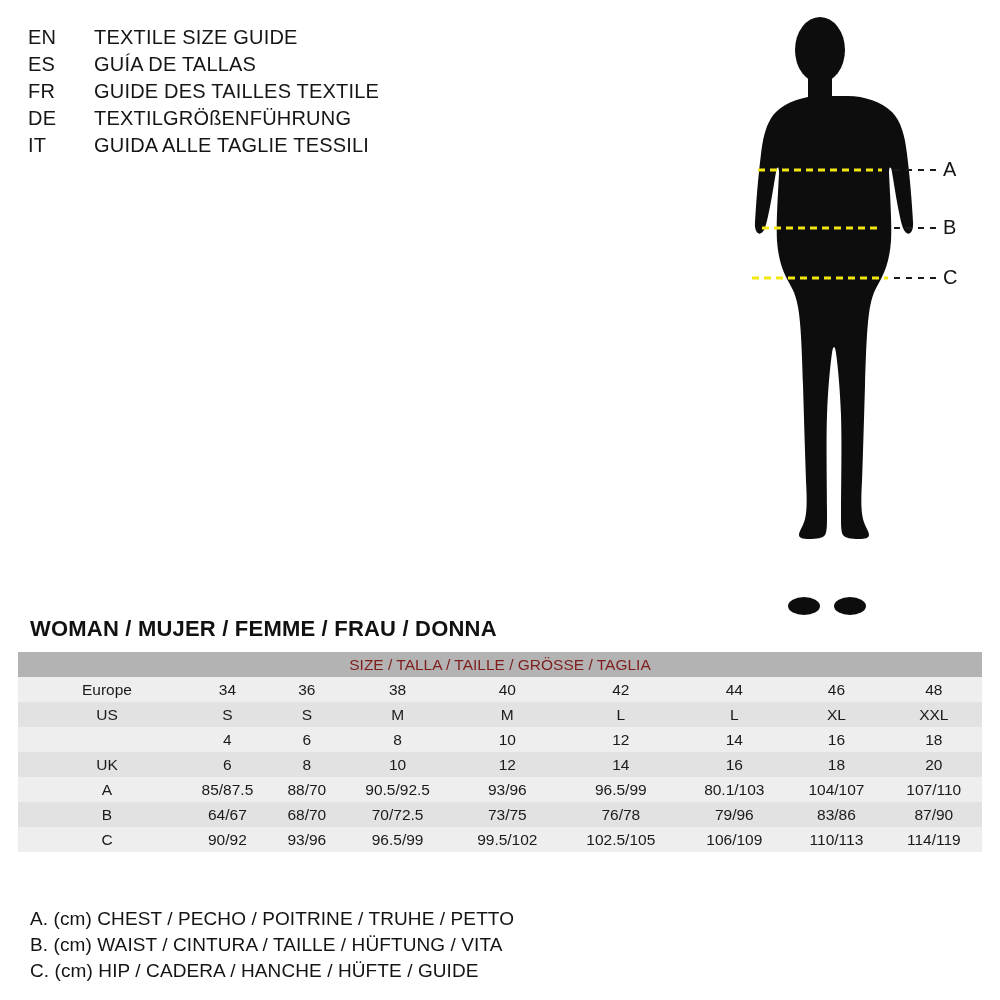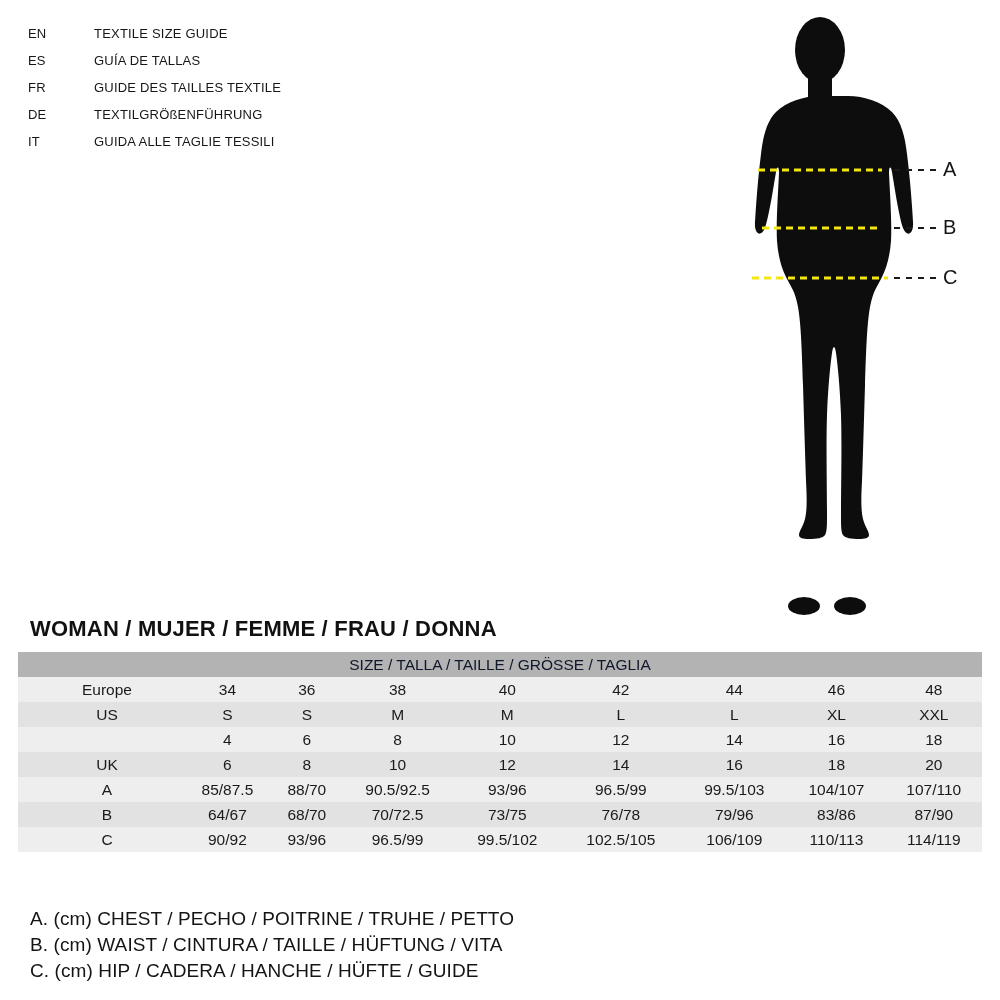--- a/index.html
+++ b/index.html
@@ -20,21 +20,21 @@
   #titles {
     position: absolute;
     left: 28px;
     top: 26px;
     width: 420px;
   }
   .title-row {
     display: flex;
     align-items: baseline;
     height: 27px;
-    font-size: 13px;
+    font-size: 20px;
     letter-spacing: 0.2px;
     color: #161616;
   }
   .title-code {
     width: 66px;
     flex: 0 0 66px;
   }
   .title-text {
     flex: 1 1 auto;
     white-space: nowrap;
@@ -87,21 +87,21 @@
     padding-left: 14px;
     width: 150px;
   }
   tr.header-row {
     background: #b3b3b3;
   }
   tr.header-row td {
     text-align: left;
     padding-left: 14px;
     font-size: 15.5px;
-    color: #0f172a;
+    color: #7f1d1d;
   }
   tr.shade-a { background: #eeeeee; }
   tr.shade-b { background: #e2e2e2; }
 
   
   #footnotes {
     position: absolute;
     left: 30px;
     top: 906px;
     width: 700px;
@@ -266,21 +266,21 @@
       <td>20</td>
     </tr>
 
     <tr class="shade-a">
       <td class="row-head">A</td>
       <td>85/87.5</td>
       <td>88/70</td>
       <td>90.5/92.5</td>
       <td>93/96</td>
       <td>96.5/99</td>
-      <td>99.5/103</td>
+      <td>80.1/103</td>
       <td>104/107</td>
       <td>107/110</td>
     </tr>
 
     <tr class="shade-b">
       <td class="row-head">B</td>
       <td>64/67</td>
       <td>68/70</td>
       <td>70/72.5</td>
       <td>73/75</td>

